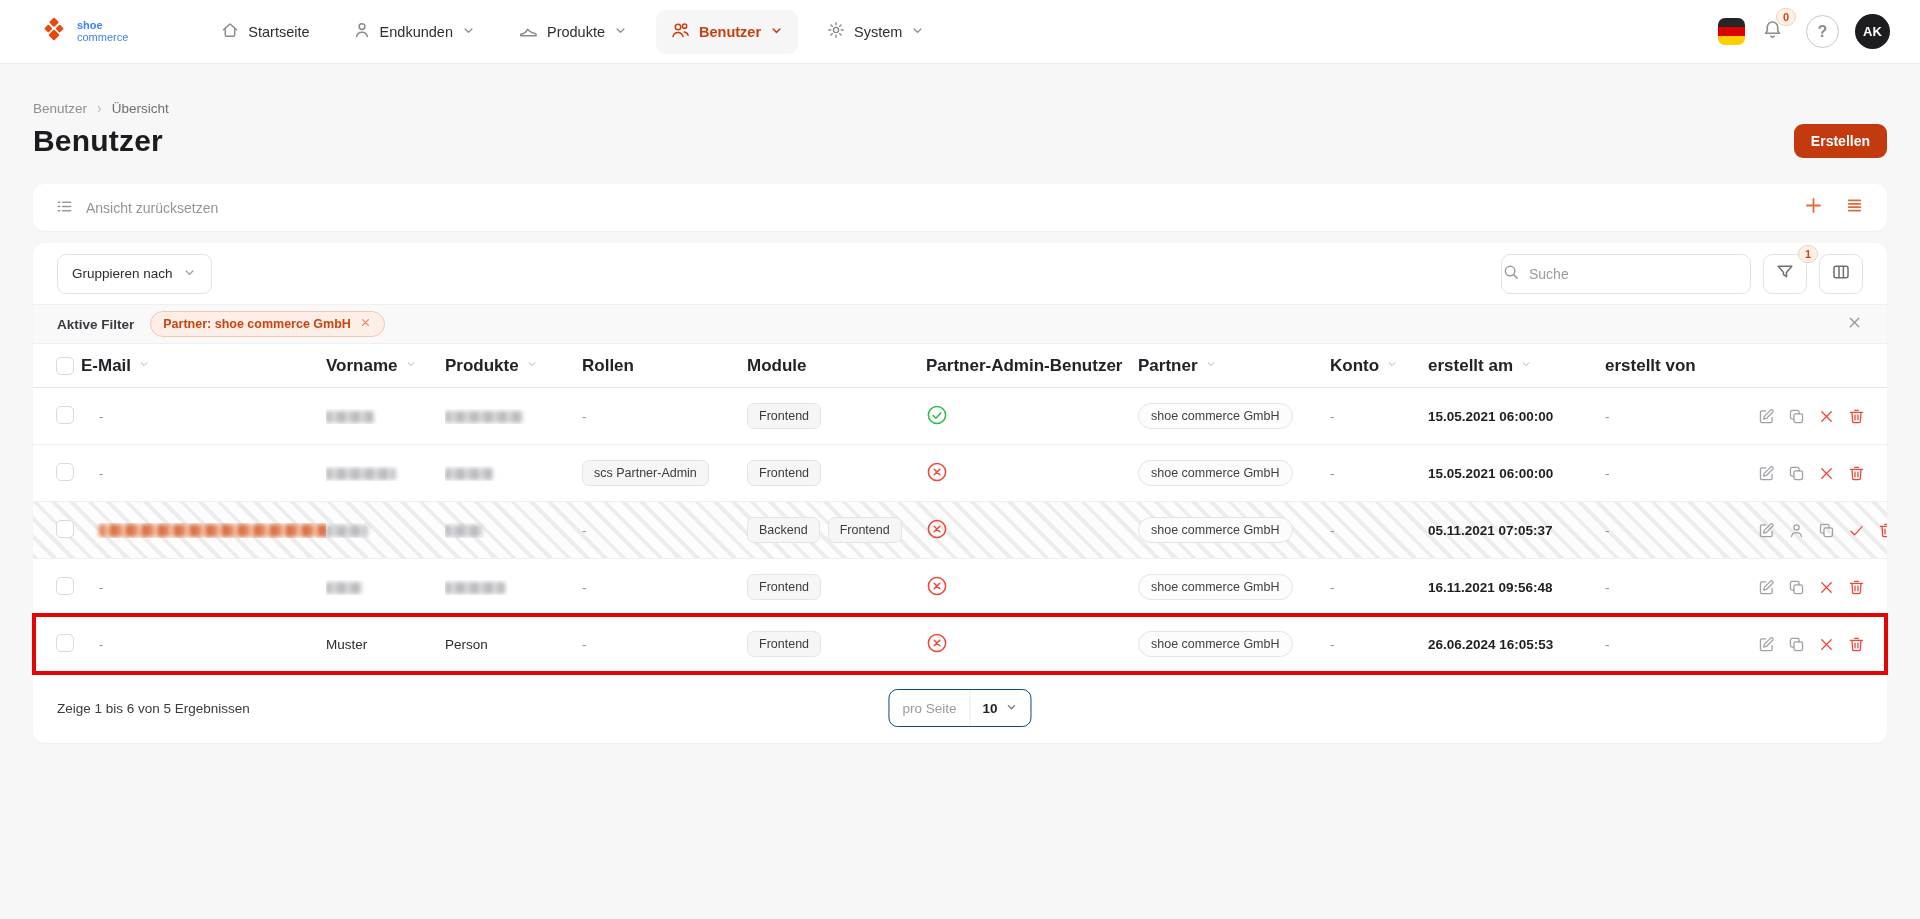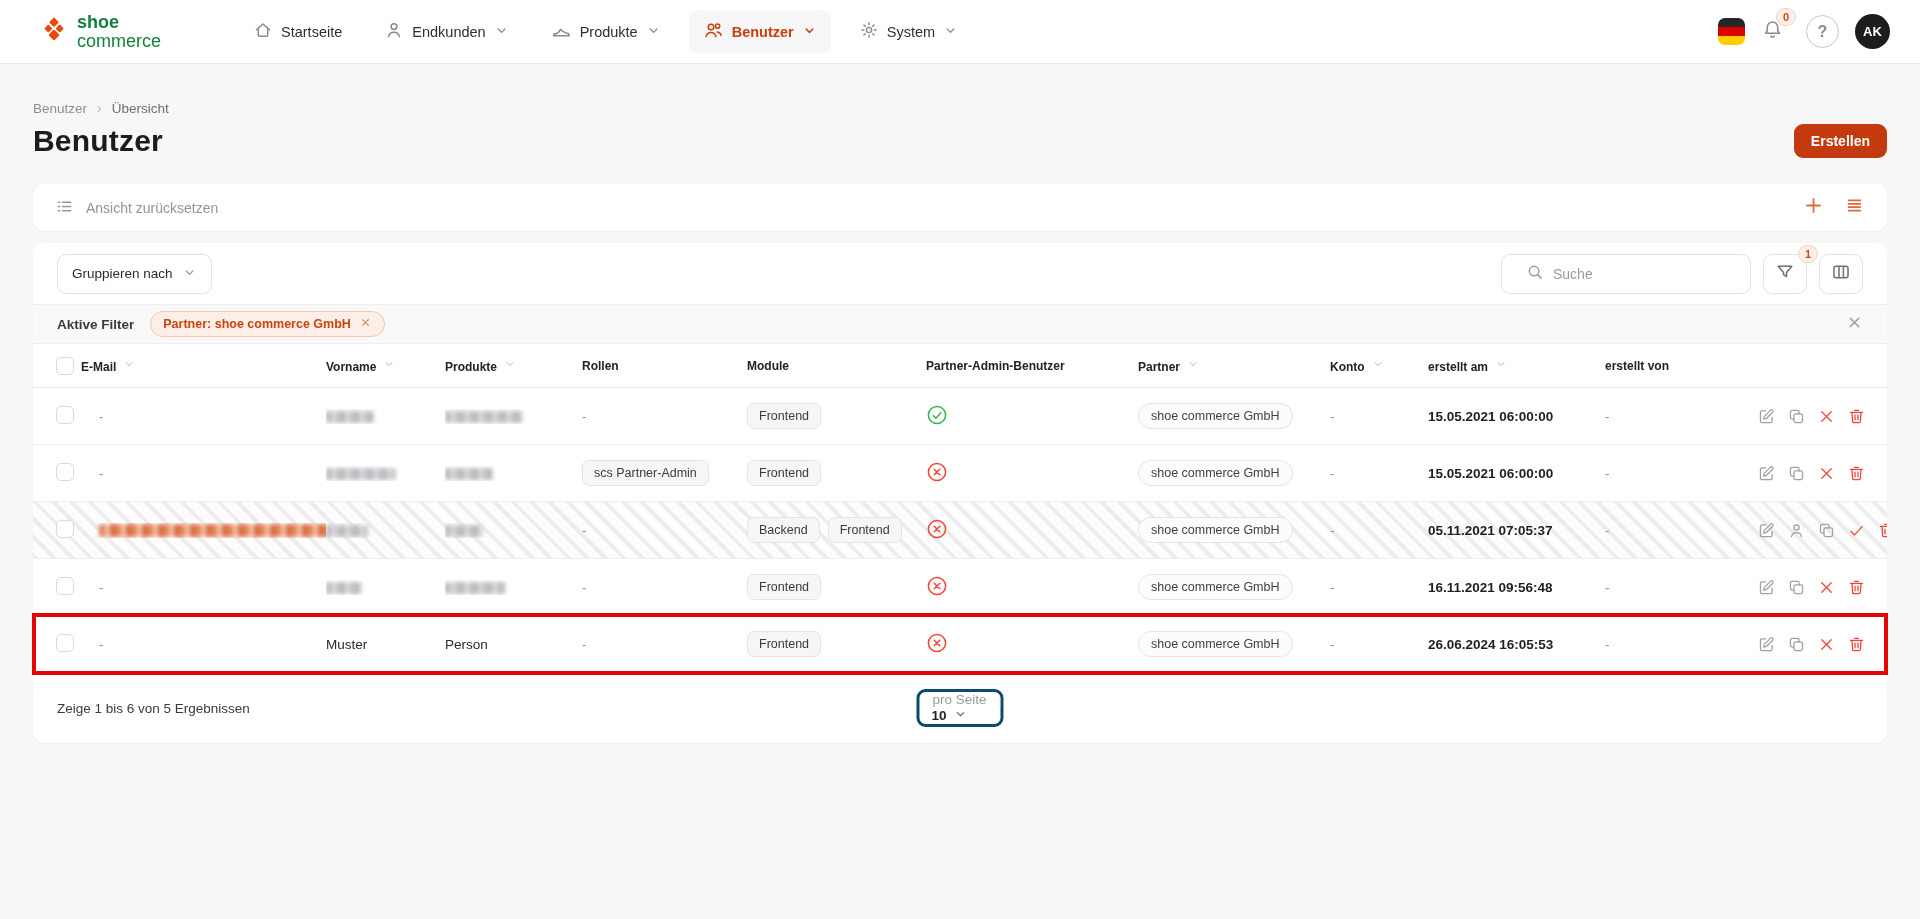--- a/index.html
+++ b/index.html
@@ -1,21 +1,21 @@
 <!DOCTYPE html>
 <html><head>
 <meta charset="utf-8">
 <style>
   * { margin:0; padding:0; box-sizing:border-box; }
   html,body { width:1920px; height:919px; font-family:"Liberation Sans", sans-serif; background:#f7f7f8; color:#1f1f24; overflow:hidden; }
 
   
   .topnav { height:64px; background:#fff; border-bottom:1px solid #ececee; display:flex; align-items:center; padding:0 30px 0 40px; }
   .logo { display:flex; align-items:center; gap:9px; margin-right:78px; }
-  .logo-txt { line-height:1.05; font-size:18px; color:#15803d; }
+  .logo-txt { line-height:1.05; font-size:11px; color:#3b82f6; }
   .logo-txt b { display:block; font-weight:700; }
   .navmenu { display:flex; align-items:center; gap:14px; flex:1; }
   .navitem { display:flex; align-items:center; gap:8px; font-size:14.5px; color:#2e2e33; padding:10px 14px; border-radius:10px; cursor:pointer; }
   .navitem svg { stroke:#8a8a91; }
   .navitem .chev { stroke:#a4a4ab; }
   .navitem.active { color:#ca3d0d; background:#f6f6f7; font-weight:700; }
   .navitem.active svg, .navitem.active .chev { stroke:#ca3d0d; }
   .topright { display:flex; align-items:center; gap:16px; }
   .flag { width:27px; height:27px; border-radius:7px; overflow:hidden; display:flex; flex-direction:column; cursor:pointer; }
   .flag div { flex:1; }
@@ -37,57 +37,57 @@
   .card { background:#fff; border-radius:12px; margin:0 33px; box-shadow:0 1px 2px rgba(20,20,25,.04); }
   .viewbar { margin-top:26px; height:47px; display:flex; justify-content:space-between; padding:0 22px; }
   .viewbar-left { display:flex; align-items:center; gap:12px; color:#94949b; font-size:14px; cursor:pointer; }
   .viewbar-right { display:flex; align-items:center; gap:20px; }
   .viewbar-right svg { cursor:pointer; }
 
   .maincard { margin-top:12px; }
   .toolbar { height:61px; display:flex; align-items:center; justify-content:space-between; padding:0 24px; }
   .btn-outline { display:flex; align-items:center; gap:9px; background:#fff; border:1px solid #e2e2e6; border-radius:9px; height:40px; padding:0 14px; font-size:13.5px; color:#2b2b30; cursor:pointer; }
   .toolbar-right { display:flex; align-items:center; gap:12px; }
-  .search { display:flex; align-items:center; gap:9px; width:250px; height:40px; border:1px solid #e2e2e6; border-radius:9px; padding:0 24px; background:#fff; }
+  .search { display:flex; align-items:center; gap:9px; width:250px; height:40px; border:1px solid #e2e2e6; border-radius:9px; padding:0 0; background:#fff; }
   .search input { border:none; outline:none; font-size:14px; color:#33333a; width:100%; font-family:"Liberation Sans",sans-serif; }
   .search input::placeholder { color:#9a9aa1; }
   .iconbtn { position:relative; width:44px; height:40px; border:1px solid #e2e2e6; border-radius:9px; background:#fff; display:flex; align-items:center; justify-content:center; cursor:pointer; }
 
   .filterrow { height:40px; background:#f9f9fa; border-top:1px solid #efeff1; border-bottom:1px solid #efeff1; display:flex; align-items:center; padding:0 24px; gap:16px; }
   .filterrow .flabel { font-size:13.5px; font-weight:700; color:#3a3a40; }
   .chip { display:flex; align-items:center; gap:8px; background:#fdefe7; border:1px solid #f0c9b1; color:#c9440f; font-size:12.5px; font-weight:700; border-radius:13px; padding:4px 12px; cursor:pointer; }
   .chip svg { stroke:#d98a62; }
   .filterrow .spacer { flex:1; }
   .rowclose { cursor:pointer; }
 
   
   .tbl { --cols: 48px 245px 119px 137px 165px 179px 212px 192px 98px 177px 152px 1fr; }
   .thead { display:grid; grid-template-columns:var(--cols); align-items:center; height:44px; border-bottom:1px solid #e7e7ea; }
-  .th { display:flex; align-items:flex-end; gap:6px; font-size:12px; font-weight:700; color:#222228; }
+  .th { display:flex; align-items:flex-start; gap:6px; font-size:17px; font-weight:700; color:#222228; }
   .th .chev { stroke:#ababb2; }
   .trow { position:relative; display:grid; grid-template-columns:var(--cols); align-items:center; height:57px; border-bottom:1px solid #efeff1; background:#fff; }
   .trow.hatched { background:repeating-linear-gradient(45deg,#ededee 0 4px,#fdfdfd 4px 13px); }
   .cell { font-size:13.5px; color:#2b2b30; overflow:hidden; white-space:nowrap; }
   .cell.email { padding-left:18px; }
   .cbcell { padding-left:23px; }
   .checkbox { display:inline-block; width:18px; height:18px; border:1.4px solid #d9d9de; border-radius:5px; background:#fff; cursor:pointer; }
   .dash { color:#8f8f96; }
   .badge { display:inline-block; background:#f6f6f7; border:1px solid #e4e4e7; border-radius:7px; padding:5px 11px; font-size:12.5px; color:#3a3a40; margin-right:8px; }
   .pchip { display:inline-block; background:#fcfcfd; border:1px solid #e4e4e7; border-radius:14px; padding:5px 12px; font-size:12.5px; color:#3e3e44; }
   .dateval { font-weight:700; color:#1e1e23; }
   .redact { display:inline-block; height:12px; border-radius:2px; background:repeating-linear-gradient(90deg,#b8b8bc 0 5px,#d7d7da 5px 10px,#c4c4c8 10px 14px); filter:blur(2.2px); vertical-align:middle; }
   .redact.orange { background:repeating-linear-gradient(90deg,#e0815a 0 6px,#f3c2ab 6px 11px,#d96a3d 11px 16px); height:13px; }
   .actions { display:flex; align-items:center; gap:11px; }
   .actions .ic { cursor:pointer; display:flex; }
   .annotate { position:absolute; left:-1px; right:-1px; top:-3px; bottom:-3px; border:4px solid #e60505; pointer-events:none; z-index:6; }
 
   
   .tfoot { position:relative; height:70px; display:flex; align-items:center; padding:0 24px; }
   .results { font-size:13.5px; color:#3a3a40; }
-  .pager { position:absolute; left:50%; transform:translateX(-50%); display:flex; align-items:stretch; border:3px solid #0c4a6e; border-radius:9px; overflow:hidden; height:38px; background:#fff; cursor:pointer;flex-direction:column; }
+  .pager { position:absolute; left:50%; transform:translateX(-50%); display:flex; align-items:stretch; border:1px solid #0c4a6e; border-radius:9px; overflow:hidden; height:38px; background:#fff; cursor:pointer; }
   .pager .seg1 { display:flex; align-items:center; padding:0 13px; color:#9a9aa1; font-size:13.5px; border-right:1px solid #e9e9ec; }
   .pager .seg2 { display:flex; align-items:center; gap:7px; padding:0 12px; color:#1f1f24; font-size:13.5px; font-weight:600; }
 </style>
 </head>
 <body>
 
 <div class="topnav">
   <div class="logo">
     <span>
       <svg width="28" height="28" viewBox="0 0 28 28" fill="#e8490f">

